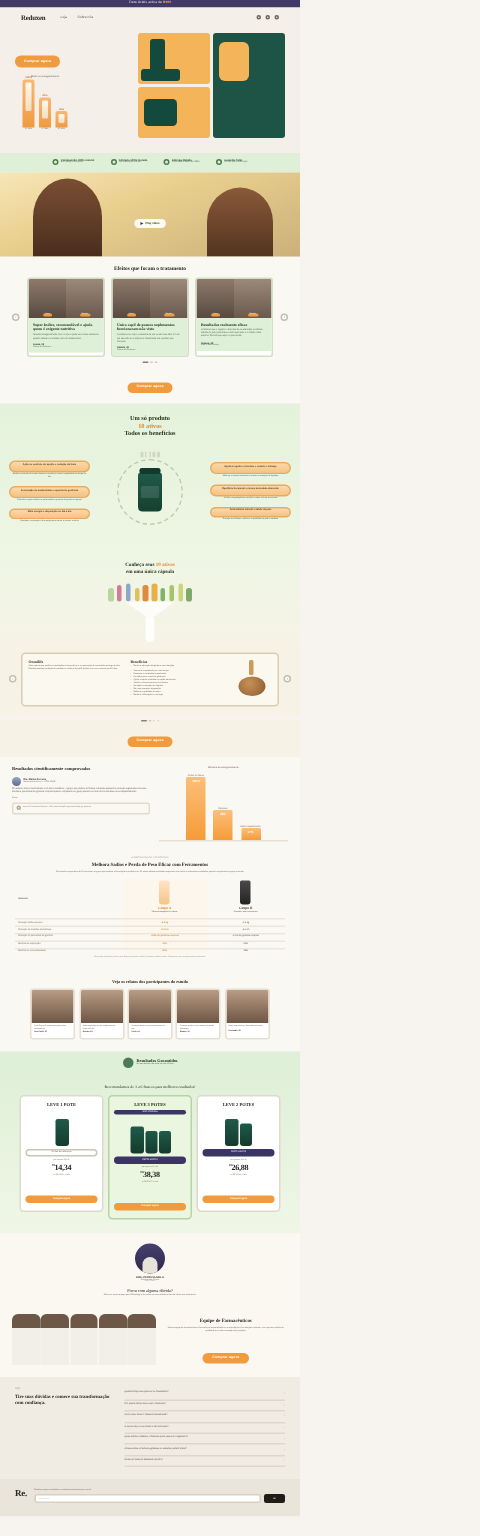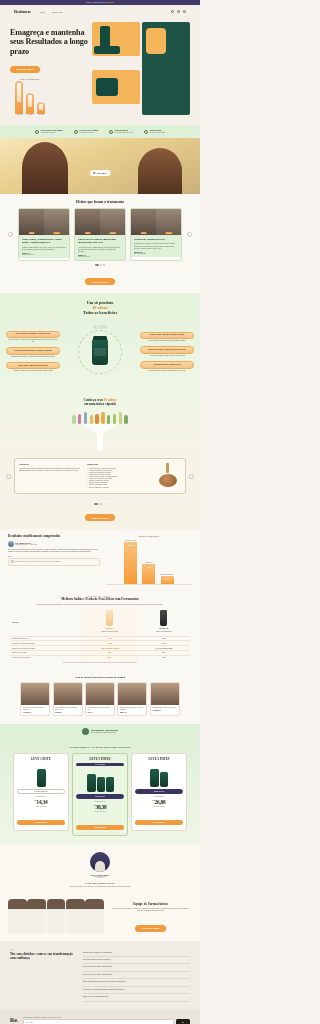--- a/index.html
+++ b/index.html
@@ -388,21 +388,20 @@
     </div>
     <div class="nav-right">
       <div class="nav-ico"></div>
       <div class="nav-ico"></div>
       <div class="nav-ico"></div>
     </div>
   </div>
 
   <div class="hero">
     <div class="hero-left">
-      <div class="hero-h1">Emagreça e mantenha seus Resultados a longo prazo</div>
       <button class="btn hero-cta">Comprar agora</button>
       <div class="hero-chart">
         <div class="cap">Efeito no emagrecimento</div>
         <div class="bars">
           <div class="barwrap">
             <div class="barval">100%</div>
             <div class="bar" style="height:32px">
                 <i class="bottle"></i>
               </div>
             <div class="barlbl">1º mês</div>

